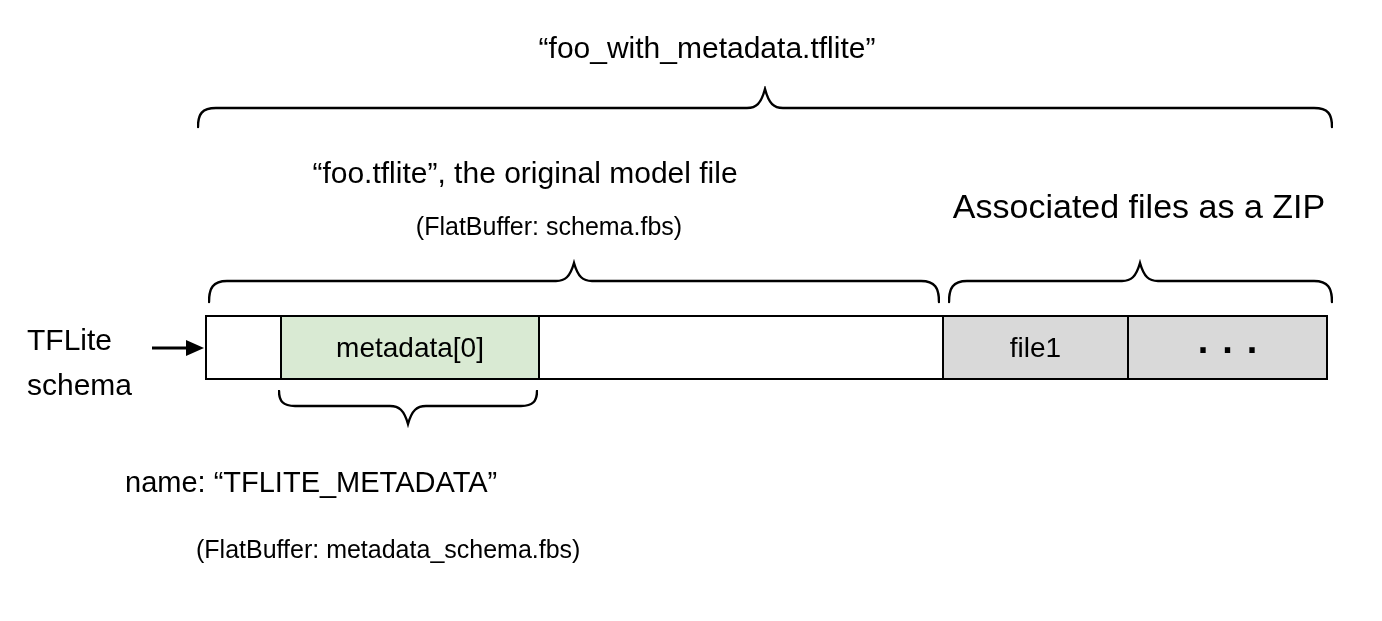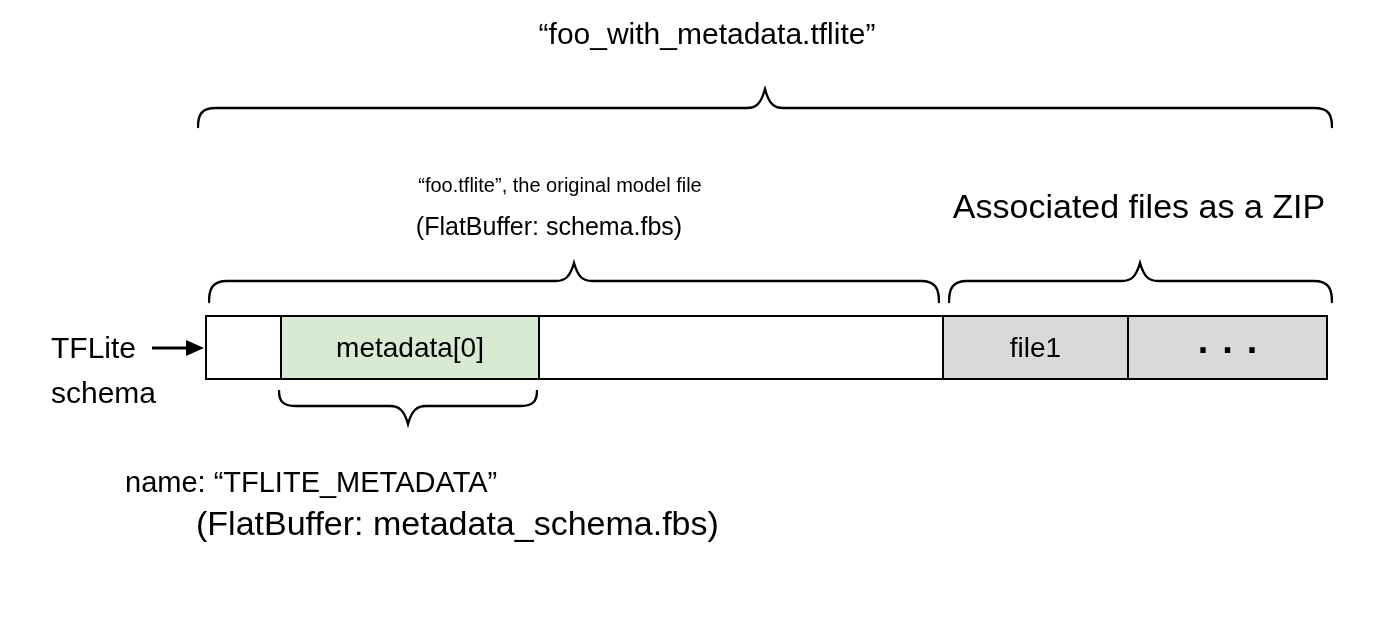--- a/index.html
+++ b/index.html
@@ -13,44 +13,44 @@
     position: relative;
     width: 1382px;
     height: 621px;
     background: #ffffff;
     overflow: hidden;
   }
   .abs { position: absolute; }
   .centered { transform: translateX(-50%); white-space: nowrap; }
 
   .title {
-    top: 16px; left: 707px;
+    top: 30px; left: 707px;
     font-size: 30px; line-height: 36px;
   }
   .model-file-label {
-    top: 167px; left: 525px;
-    font-size: 20px; line-height: 36px; margin-left: 35px;
+    top: 155px; left: 525px;
+    font-size: 30px; line-height: 36px;
   }
   .model-file-sublabel {
     top: 211px; left: 523px;
     font-size: 25px; line-height: 30px; margin-left: 26px;
   }
   .associated-label {
     top: 188px; left: 1139px;
     font-size: 34px; line-height: 36px;
   }
   .brace path {
     fill: none;
     stroke: #000000;
     stroke-width: 2.4;
     stroke-linecap: round;
   }
   .tflite-label {
-    top: 325px; left: 27px;
-    font-size: 30px; line-height: 45px; margin-left: 24px;
+    top: 317px; left: 27px;
+    font-size: 30px; line-height: 45px;
   }
   .bar {
     top: 315px; left: 205px;
     width: 1123px; height: 65px;
     box-sizing: border-box;
     border: 2px solid #000000;
     display: flex;
     background: #e5e5e5;
   }
   .seg {
@@ -72,22 +72,23 @@
     letter-spacing: 14px;
     padding-left: 14px;
     transform: translateY(-7px);
   }
   .details {
     top: 462px; left: 125px;
     font-size: 29px; line-height: 41px;
     white-space: nowrap;
   }
   .details .small {
-    font-size: 34px;
+    font-size: 25px;
     padding-left: 71px;
+    margin-top: 26px;
   }
 </style>
 </head>
 <body>
 
 <div class="canvas">
 
   <div class="abs centered title">“foo_with_metadata.tflite”</div>
 
   <svg class="abs brace" style="left:197px; top:86px;" width="1136" height="44" viewBox="0 0 1136 44">

